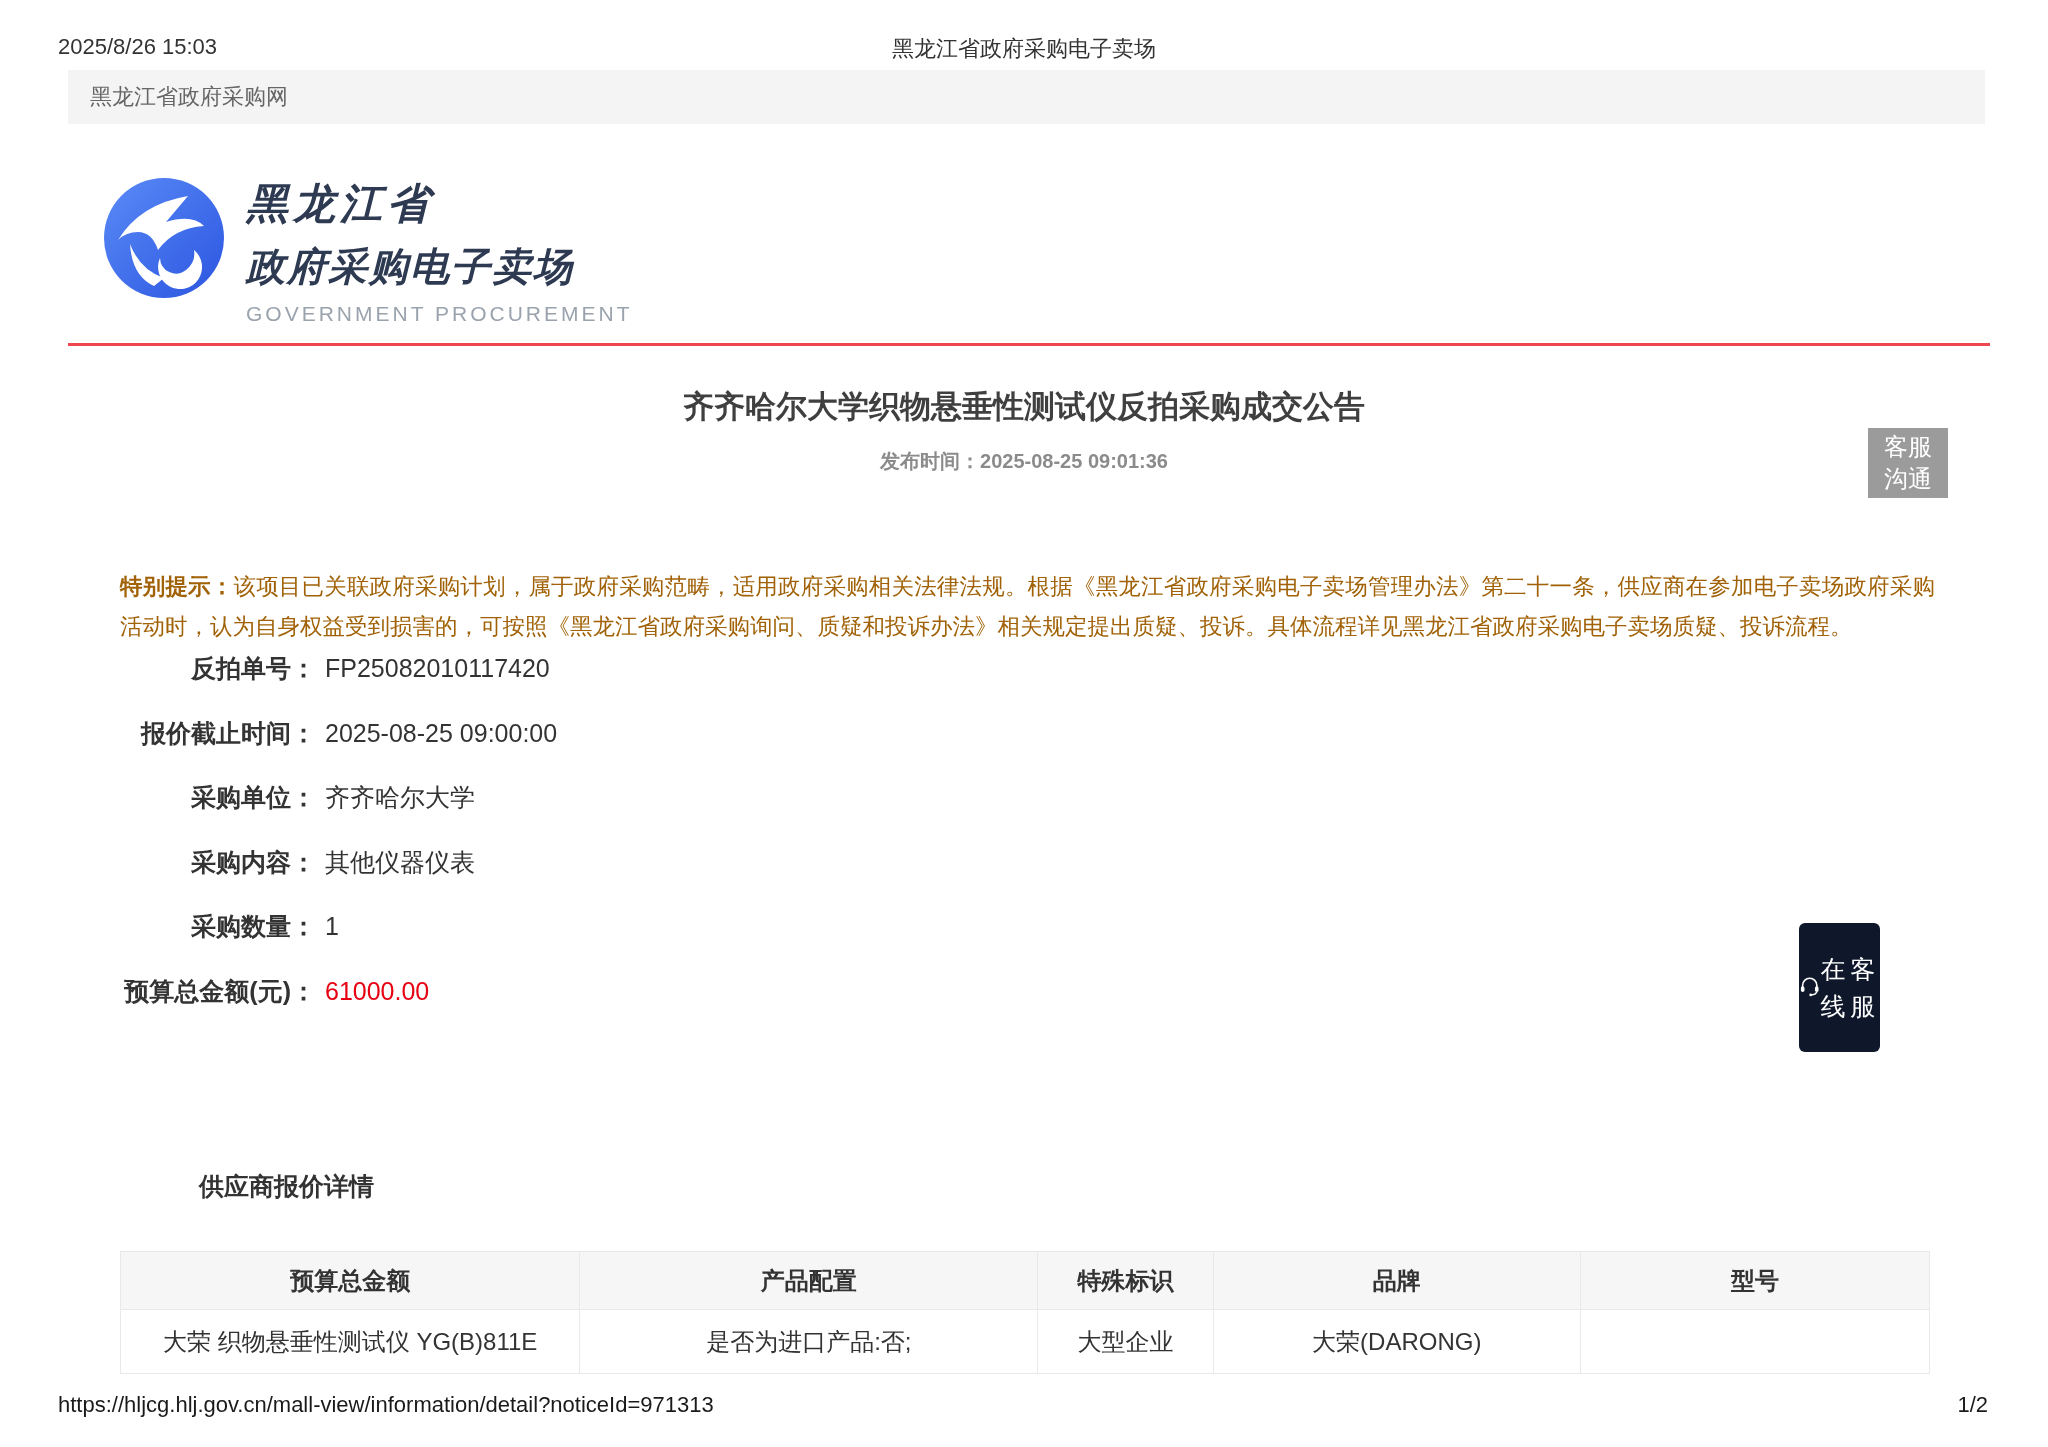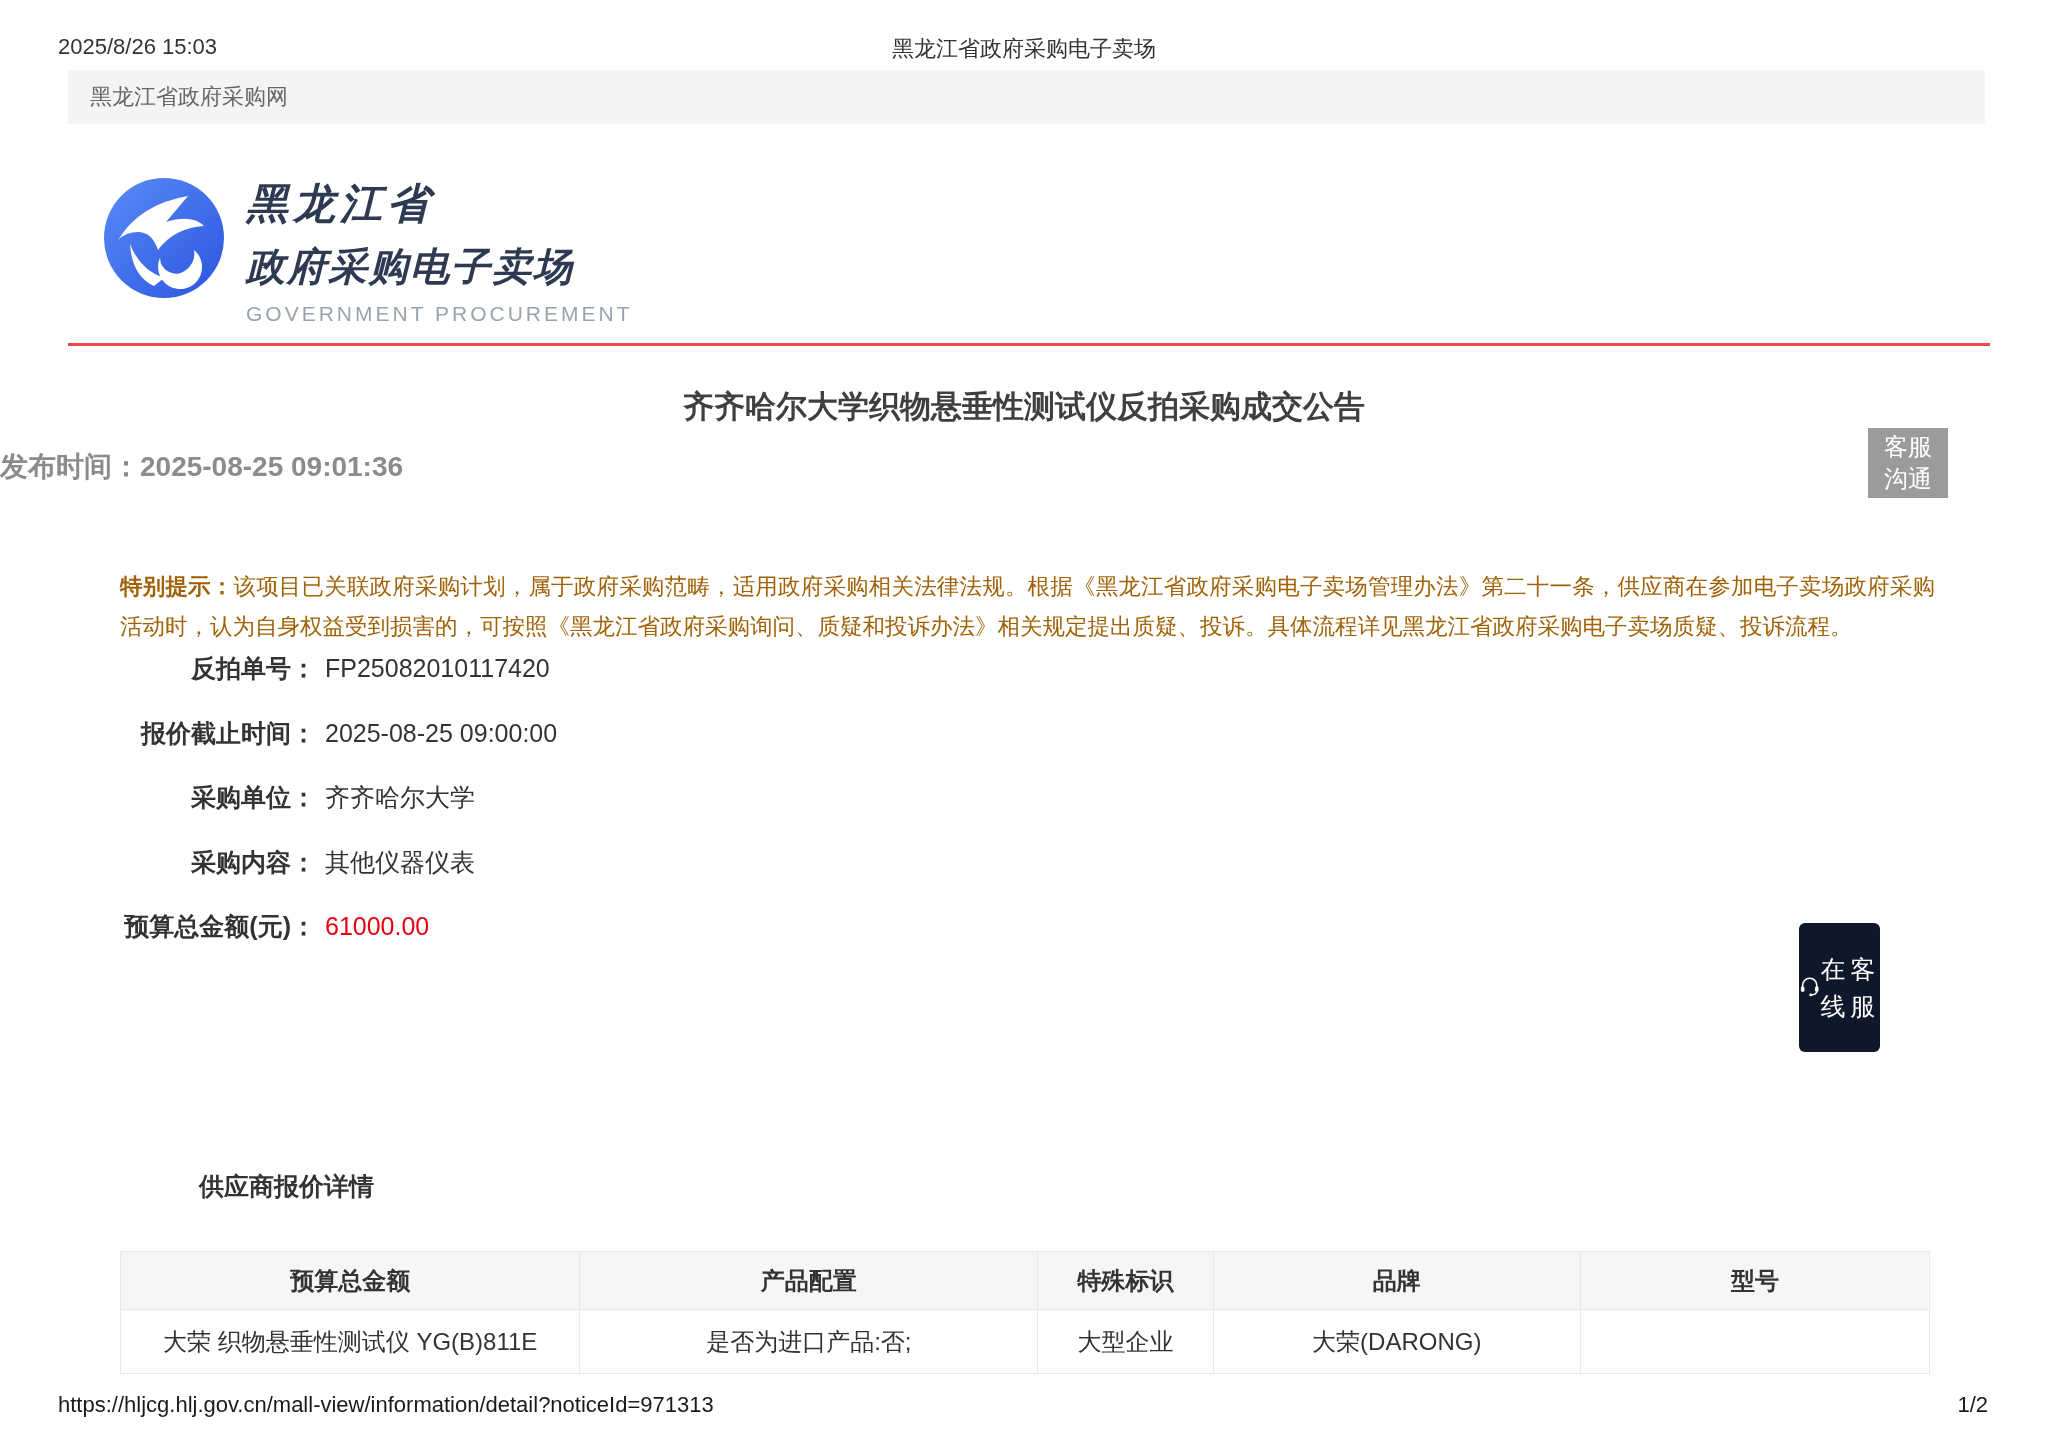--- a/index.html
+++ b/index.html
@@ -34,21 +34,21 @@
   .logo-mark { width:128px; height:128px; }
   .logo-text { margin-left:18px; padding-top:2px; }
   .logo-line1 { font-size:42px; font-weight:bold; font-style:italic; color:#2e3a52; letter-spacing:5px; }
   .logo-line2 { font-size:39px; font-weight:bold; font-style:italic; color:#2e3a52; letter-spacing:2px; margin-top:8px; }
   .logo-line3 { font-size:21px; color:#9aa3ad; letter-spacing:3px; margin-top:8px; }
 
   .red-divider { position:absolute; left:68px; top:343px; width:1922px; height:3px; background:#ef474e; }
 
   
   .notice-title { position:absolute; left:0; top:386px; width:2048px; text-align:center; font-size:31px; font-weight:bold; color:#3f3f3f; }
-  .publish-line { position:absolute; left:0; top:448px; width:2048px; font-size:28px; font-weight:bold; color:#8b8b8b; }
+  .publish-line { position:absolute; left:0; top:448px; width:2048px; text-align:center; font-size:20px; font-weight:bold; color:#8b8b8b; }
   .service-chat-btn {
     position:absolute; left:1868px; top:428px; width:80px; height:70px; background:#9b9b9b;
     color:#fff; font-size:24px; display:flex; flex-direction:column; align-items:center;
     justify-content:center; line-height:1.35; cursor:pointer;
   }
 
   
   .special-notice {
     position:absolute; left:120px; top:567px; width:1815px;
     font-size:22.5px; line-height:40px; color:#a16207; text-align:justify;
@@ -136,20 +136,24 @@
     <span class="field-label">报价截止时间：</span>
     <span class="field-value">2025-08-25 09:00:00</span>
   </div>
   <div class="field-row">
     <span class="field-label">采购单位：</span>
     <span class="field-value">齐齐哈尔大学</span>
   </div>
   <div class="field-row">
     <span class="field-label">采购内容：</span>
     <span class="field-value">其他仪器仪表</span>
+  </div>
+  <div class="field-row">
+    <span class="field-label">采购数量：</span>
+    <span class="field-value">1</span>
   </div>
   <div class="field-row">
     <span class="field-label">预算总金额(元)：</span>
     <span class="field-value highlight">61000.00</span>
   </div>
 </div>
 
 <div class="section-heading">供应商报价详情</div>
 
 <table class="quote-table">

